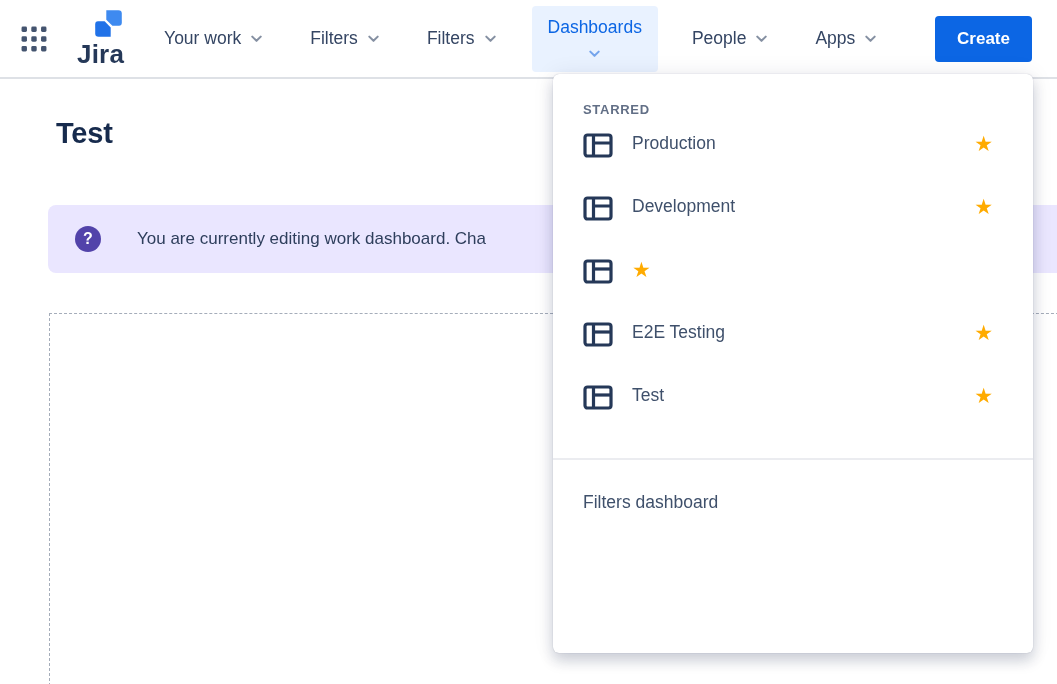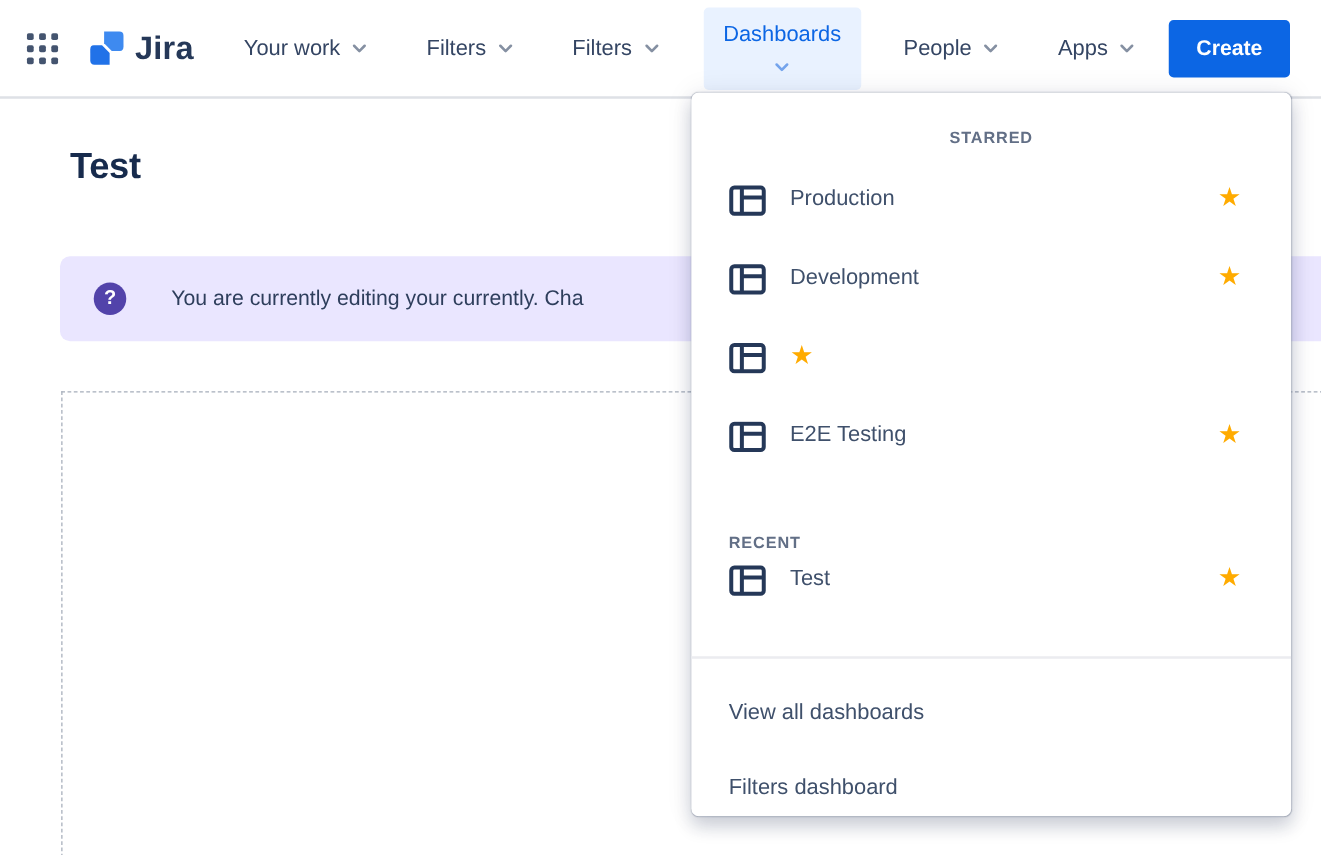--- a/index.html
+++ b/index.html
@@ -5,21 +5,21 @@
   * { margin:0; padding:0; box-sizing:border-box; }
   html,body { width:1057px; height:684px; overflow:hidden; background:#fff;
               font-family:"Liberation Sans", sans-serif; }
   .stage { position:relative; width:1057px; height:684px; background:#fff; }
 
   
   .navbar { position:absolute; top:0; left:0; right:0; height:79px; background:#fff;
             border-bottom:2px solid #DEE1E6; display:flex; align-items:center; z-index:5; }
   .grid-btn { width:30px; height:30px; margin-left:19px; border:none; background:transparent;
               display:flex; align-items:center; justify-content:center; cursor:pointer; border-radius:4px; }
-  .logo { display:flex; align-items:flex-start; margin-left:21px; cursor:pointer; }
+  .logo { display:flex; align-items:flex-end; margin-left:21px; cursor:pointer;flex-direction:column; }
   .logo-text { font-size:26px; font-weight:600; color:#253858; margin-left:7px; letter-spacing:0.2px; }
   .nav-items { display:flex; align-items:center; margin-left:28px; gap:22px; }
   .nav-item { display:flex; align-items:center; gap:8px; padding:11px 12px; border-radius:4px;
               font-size:17.5px; font-weight:500; color:#344563; cursor:pointer; white-space:nowrap; }
   .nav-item .chev { display:flex; }
   .nav-item .chev svg { stroke:#8590A2; }
   .nav-item.active { background:#E9F2FF; color:#0C66E4; padding:11px 16px;flex-direction:column; }
   .nav-item.active .chev svg { stroke:#74A4EC; }
   .spacer { flex:1; }
   .create-btn { width:97px; height:46px; margin-right:25px; border:none; border-radius:4px;
@@ -40,21 +40,21 @@
   .gadget-area { position:absolute; left:49px; right:-12px; top:313px; bottom:-12px;
                  border:1px dashed #A5ADBA; background:#fff; }
 
   
   .dropdown { position:absolute; left:553px; top:74px; width:480px; height:579px; background:#fff;
               border-radius:6px; z-index:10; overflow:hidden;
               box-shadow:0 0 1px rgba(9,30,66,0.31), 0 8px 14px rgba(9,30,66,0.18), 0 0 22px rgba(9,30,66,0.08); }
   .dd-list { padding-top:26px; }
   .dd-heading { height:20px; line-height:20px; padding:0 30px; font-size:13px; font-weight:700;
                 color:#626F86; letter-spacing:0.7px; }
-  .dd-heading.first { margin-bottom:28px;text-align:center; }
+  .dd-heading.first { margin-bottom:13px; }
   .dd-heading.recent { margin-top:24px; margin-bottom:8px; }
   .dd-item { height:63px; display:flex; align-items:flex-start; padding:0 40px 0 30px; cursor:pointer; }
   .dash-icon { display:flex; margin-right:19px; }
   .dd-label { flex:1; font-size:17.5px; color:#3F506B; }
   .star { color:#FFAB00; font-size:21px; line-height:1; cursor:pointer; }
   .dd-divider { margin-top:10px; height:2px; background:#EBECF0; }
   .dd-footer { padding:12px 0 6px; }
   .dd-footer-item { height:60px; line-height:60px; padding:0 30px; font-size:17.5px;
                     color:#3F506B; cursor:pointer; }
 </style>
@@ -144,21 +144,21 @@
     </nav>
 
     <div class="spacer"></div>
     <button class="create-btn">Create</button>
   </header>
 
   <h1 class="page-title">Test</h1>
 
   <div class="banner">
     <span class="banner-icon">?</span>
-    <span class="banner-text">You are currently editing your currently. Cha</span>
+    <span class="banner-text">You are currently editing work dashboard. Cha</span>
   </div>
 
   <div class="gadget-area"></div>
 
   <div class="dropdown">
     <div class="dd-list">
 
       <div class="dd-heading first">STARRED</div>
 
       <div class="dd-item">
@@ -201,37 +201,35 @@
           <svg width="30" height="25" viewBox="0 0 30 25" fill="none" stroke="#253858" stroke-width="3.2">
             <rect x="2" y="2" width="26" height="21" rx="2.5"></rect>
               <line x1="10.5" y1="2" x2="10.5" y2="23"></line>
               <line x1="10.5" y1="10" x2="28" y2="10"></line>
           </svg>
         </span>
         <span class="dd-label">E2E Testing</span>
         <span class="star">★</span>
       </div>
 
-      <div class="dd-heading recent">RECENT</div>
 
       <div class="dd-item">
         <span class="dash-icon">
           <svg width="30" height="25" viewBox="0 0 30 25" fill="none" stroke="#253858" stroke-width="3.2">
             <rect x="2" y="2" width="26" height="21" rx="2.5"></rect>
               <line x1="10.5" y1="2" x2="10.5" y2="23"></line>
               <line x1="10.5" y1="10" x2="28" y2="10"></line>
           </svg>
         </span>
         <span class="dd-label">Test</span>
         <span class="star">★</span>
       </div>
 
       <div class="dd-divider"></div>
 
       <div class="dd-footer">
-        <div class="dd-footer-item">View all dashboards</div>
         <div class="dd-footer-item">Filters dashboard</div>
       </div>
 
     </div>
   </div>
 
 </div>
 
 </body></html>

